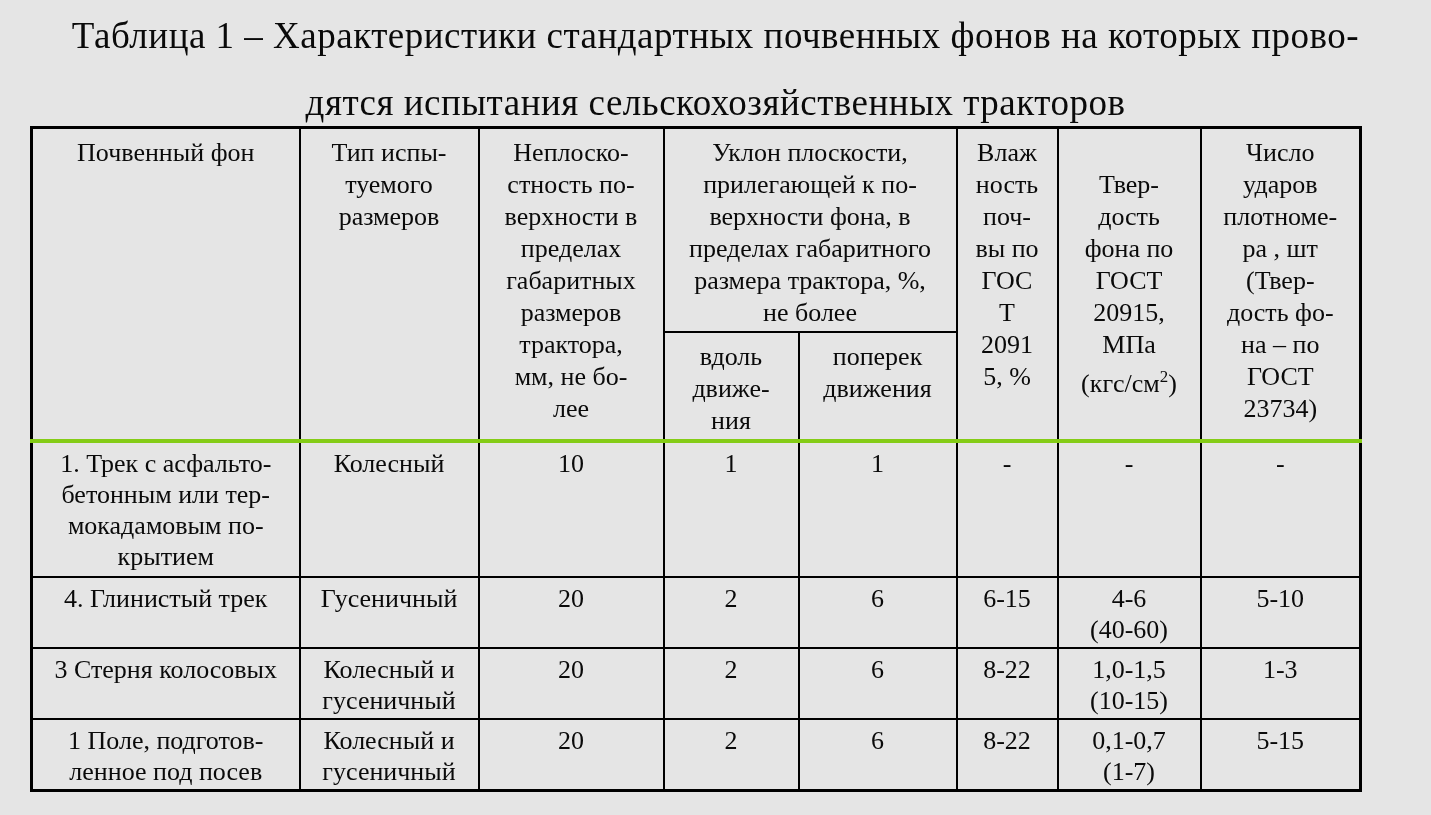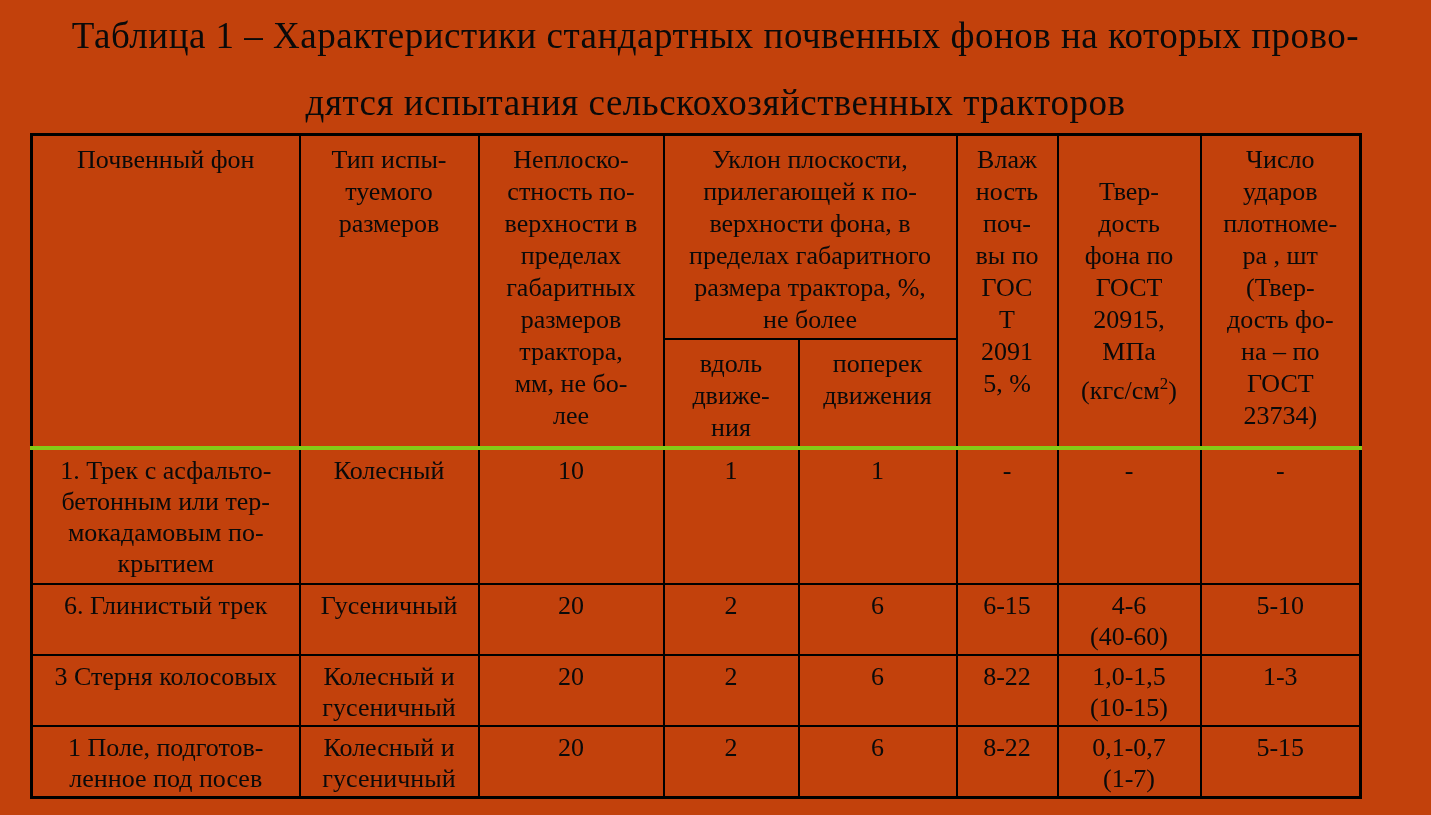--- a/index.html
+++ b/index.html
@@ -4,39 +4,39 @@
 <style>
   html, body {
     margin: 0;
     padding: 0;
     background: #ffffff;
   }
   .page {
     position: relative;
     width: 1431px;
     height: 815px;
-    background: #c2410c;
+    background: #e5e5e5;
     color: #0a0a0a;
     font-family: "Liberation Serif", "DejaVu Serif", serif;
     overflow: hidden;
   }
   .caption {
     position: absolute;
     top: 2px;
     left: 0;
     width: 1431px;
     text-align: center;
     font-size: 37px;
     line-height: 67px;
     white-space: pre-line;
     letter-spacing: 0.5px;
   }
   table.soil {
     position: absolute;
-    top: 133px;
+    top: 126px;
     left: 30px;
     width: 1329px;
     border-collapse: collapse;
     table-layout: fixed;
     border: 3px solid #000;
     font-size: 26px;
     padding-left: 12px;
   }
   table.soil th, table.soil td {
     border: 2px solid #000;
@@ -157,21 +157,21 @@
 крытием</td>
         <td>Колесный</td>
         <td>10</td>
         <td>1</td>
         <td>1</td>
         <td>-</td>
         <td>-</td>
         <td>-</td>
       </tr>
       <tr class="body-r2">
-        <td class="fon-cell">6. Глинистый трек</td>
+        <td class="fon-cell">4. Глинистый трек</td>
         <td>Гусеничный</td>
         <td>20</td>
         <td>2</td>
         <td>6</td>
         <td>6-15</td>
         <td>4-6
 (40-60)</td>
         <td>5-10</td>
       </tr>
       <tr class="body-r3">

